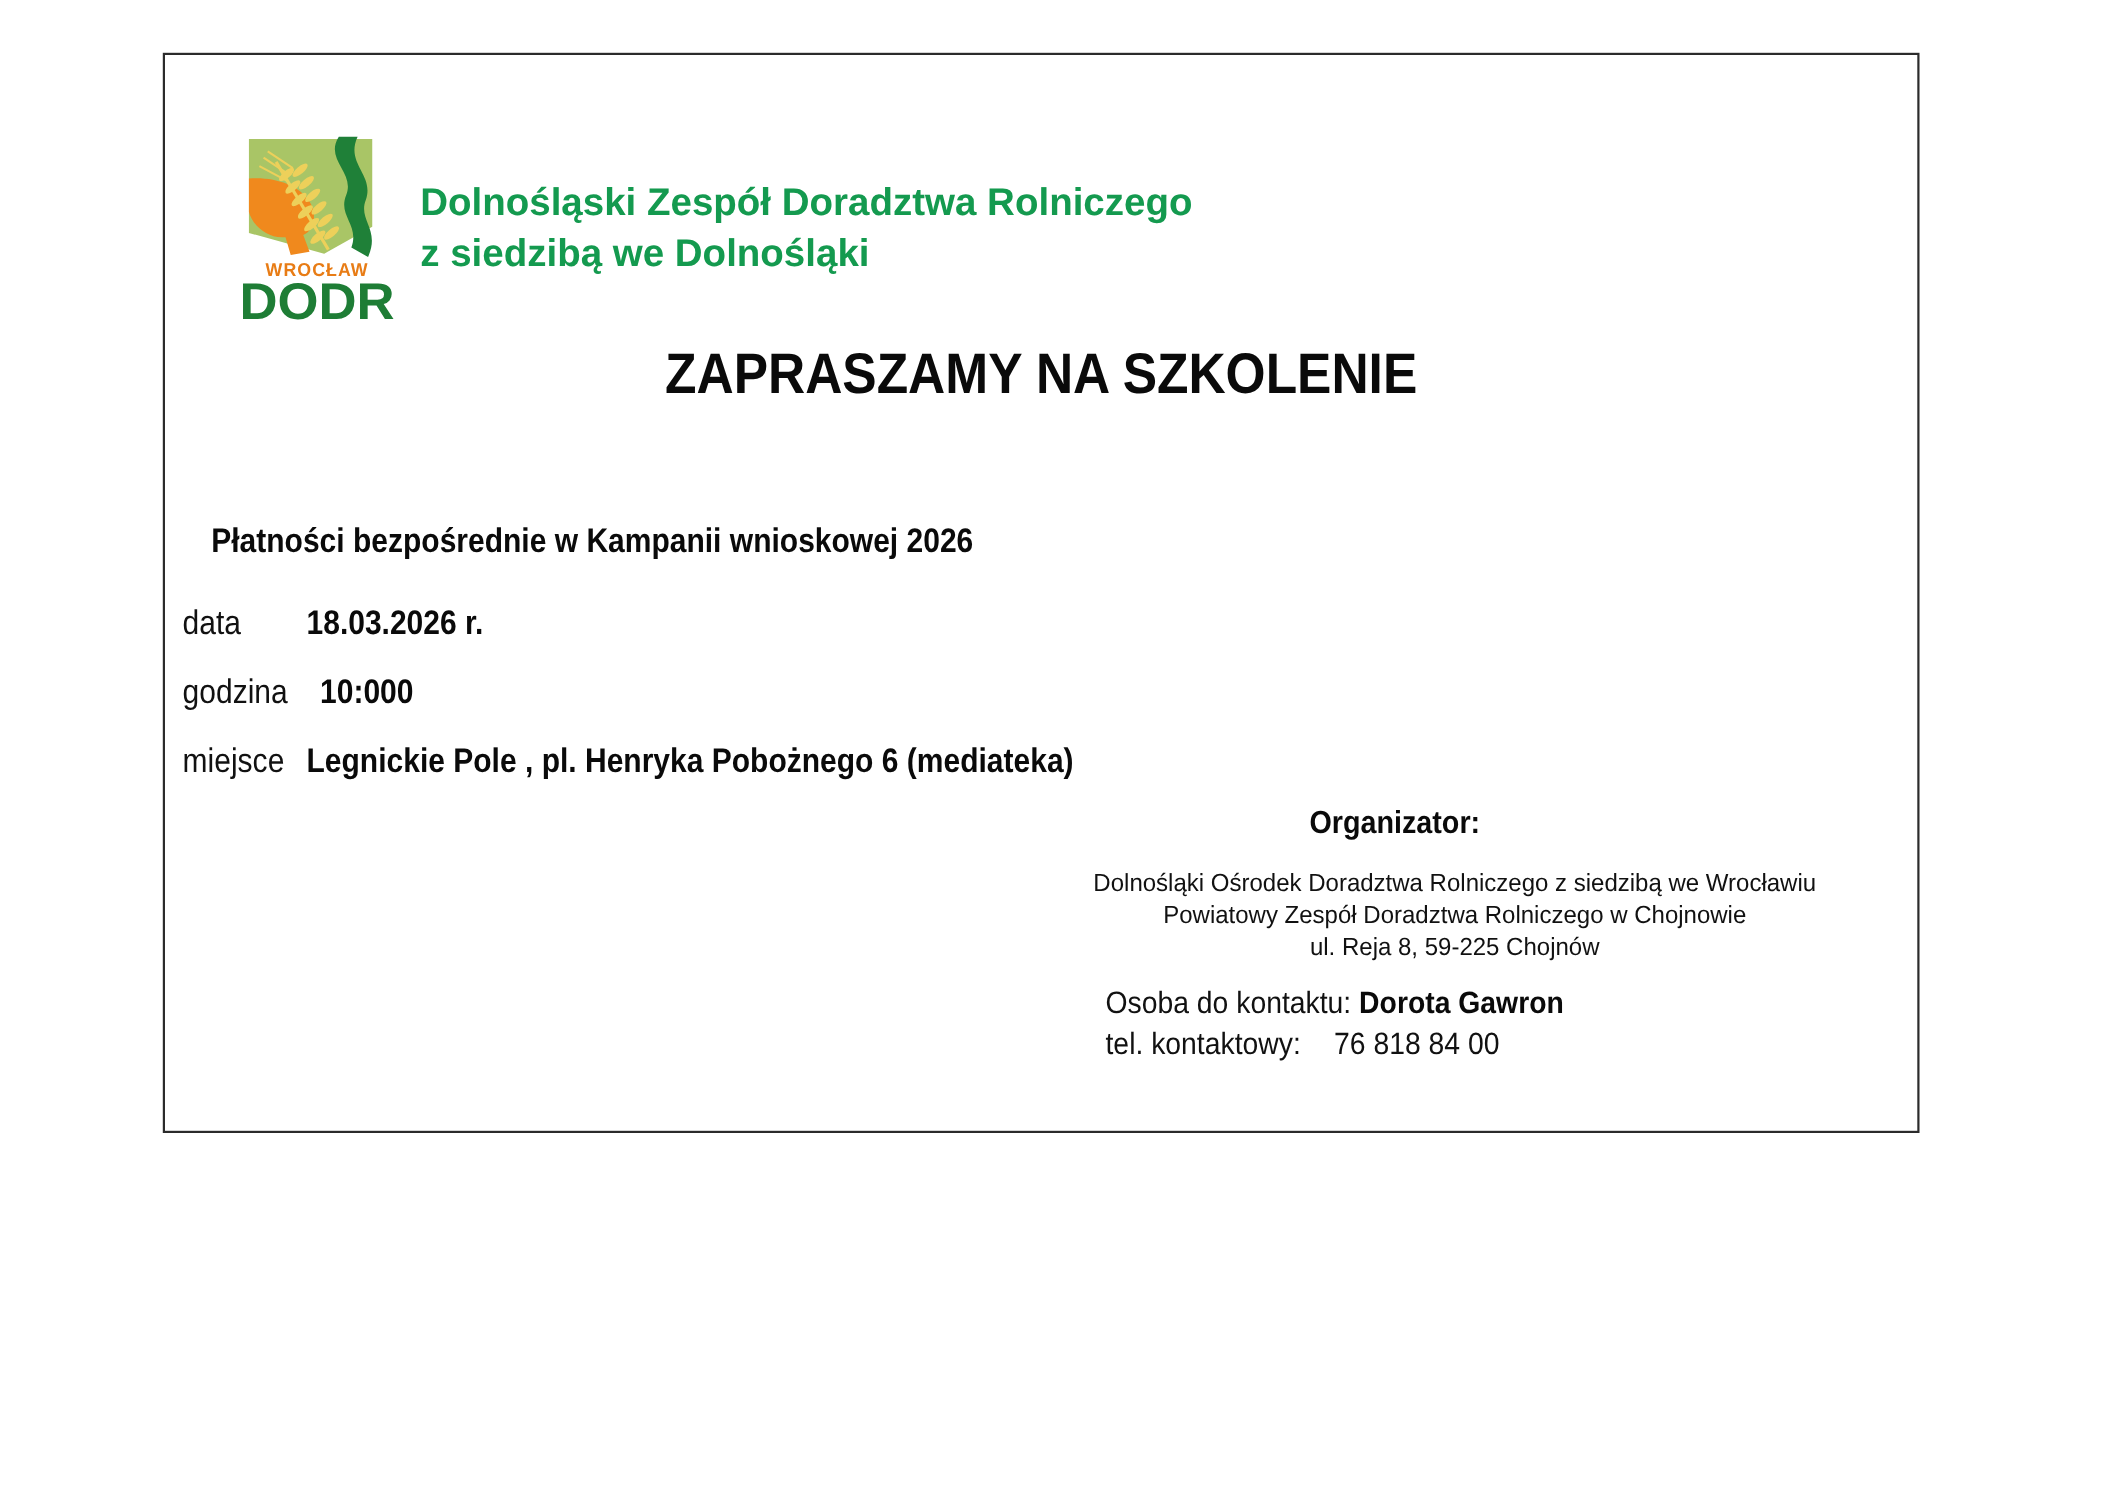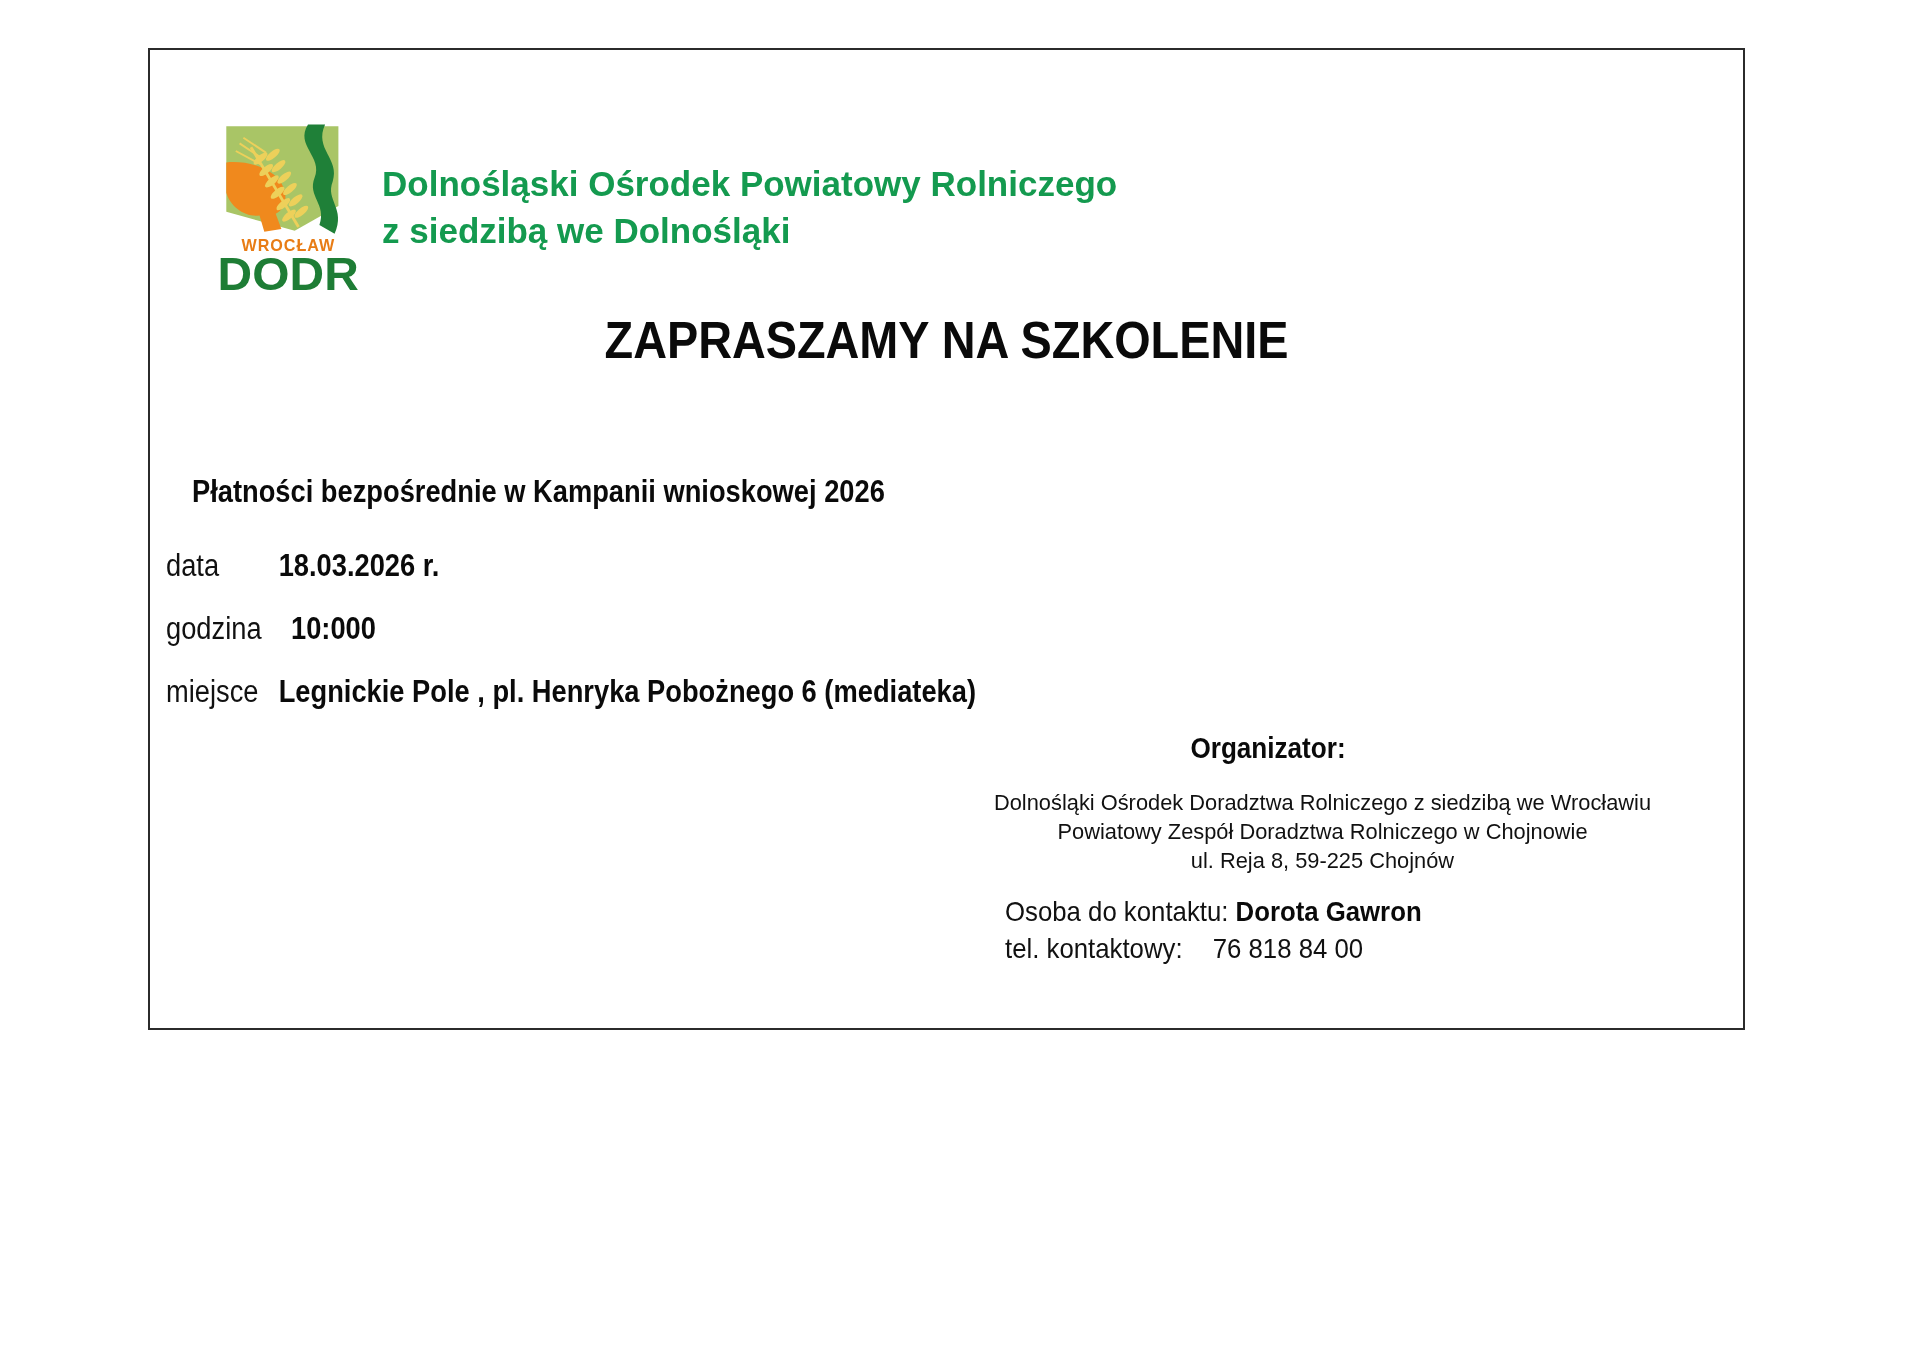--- a/index.html
+++ b/index.html
@@ -135,21 +135,21 @@
           <ellipse cx="93" cy="92" rx="9" ry="3.5" transform="rotate(-40 93 92)"></ellipse>
         </g>
 
         <path d="M100,0 C86,22 116,34 107,56 C99,76 120,84 112,106 L128,115 C140,88 118,80 126,60 C134,36 106,26 118,0 Z" fill="#1f8038"></path>
       </svg>
       <div class="logo-wroclaw">WROCŁAW</div>
       <div class="logo-dodr">DODR</div>
     </div>
 
     <div class="org-header">
-      <div>Dolnośląski Ośrodek Powiatowy Rolniczego</div>
+      <div>Dolnośląski Zespół Doradztwa Rolniczego</div>
       <div>z siedzibą we Dolnośląki</div>
     </div>
 
     <div class="main-title">ZAPRASZAMY NA SZKOLENIE</div>
 
     <div class="topic">Płatności bezpośrednie w Kampanii wnioskowej 2026</div>
 
     <div class="details">
       <div class="detail-row">
         <span class="detail-label">data</span>

